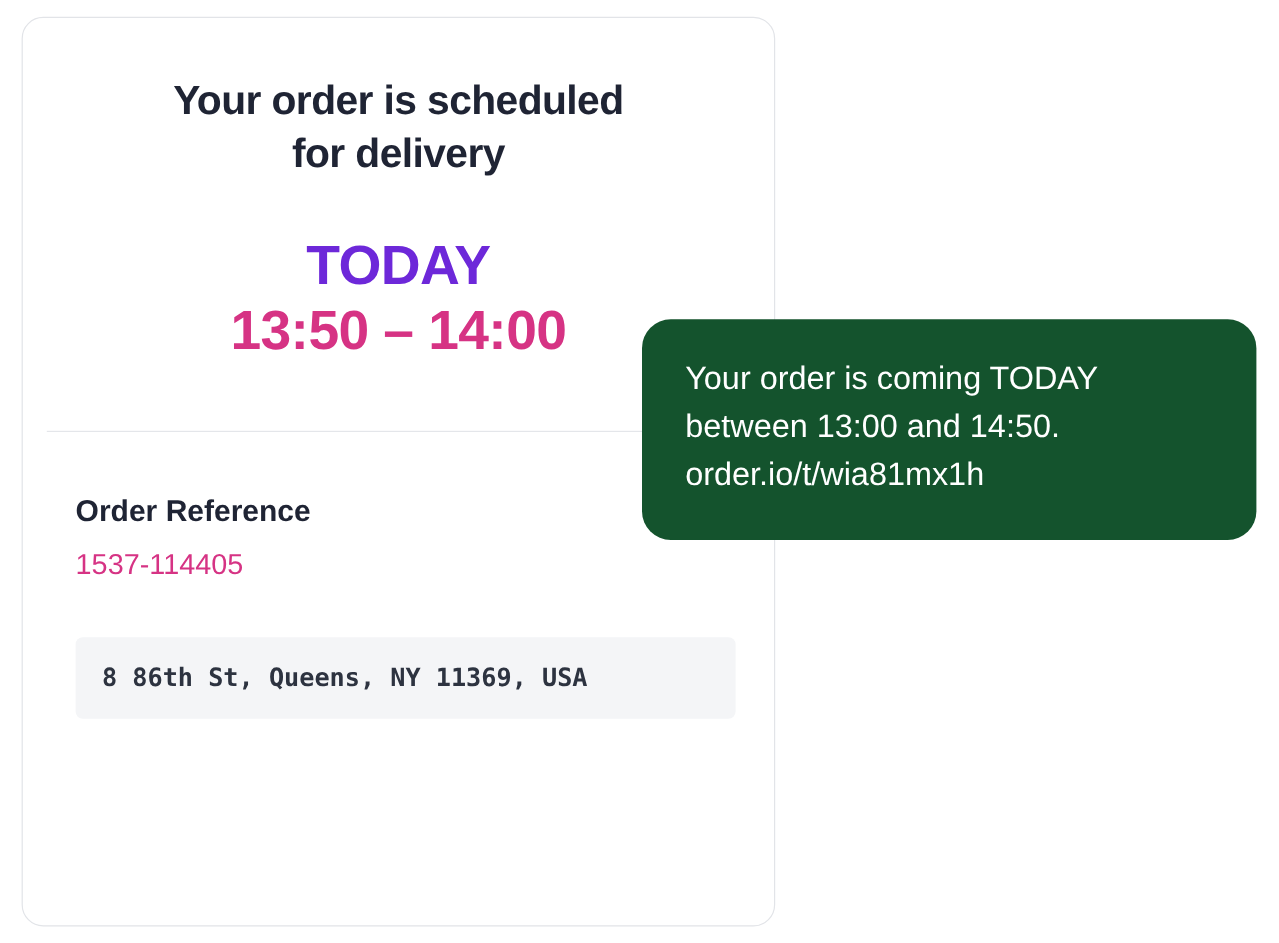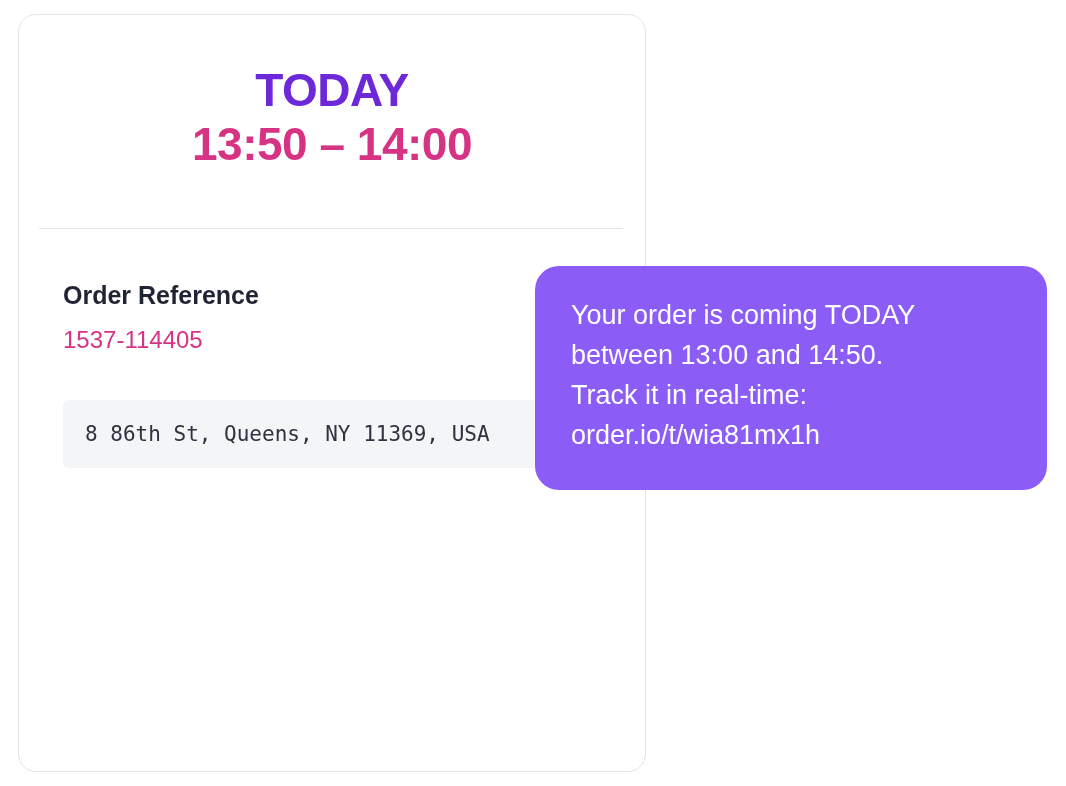--- a/index.html
+++ b/index.html
@@ -76,55 +76,59 @@
       border-radius: 6px;
       padding: 22px 22px;
       margin-left: 14px;
       margin-right: -20px;
     }
     .addr-text {
       font-family: ui-monospace, SFMono-Regular, "SF Mono", Menlo, Consolas, monospace;
       font-size: 21px;
       color: #2d3340;
       white-space: nowrap;
+      font-weight: bold;
     }
     .bubble {
       position: absolute;
       left: 535px;
       top: 266px;
       width: 512px;
-      background: #8b5cf6;
+      background: #14532d;
       border-radius: 24px;
       padding: 30px 36px 34px 36px;
     }
     .bubble-text {
       font-size: 27px;
       color: #ffffff;
       line-height: 1.48;
       font-weight: 400;
     }
   </style>
 </head>
 <body>
 
 <div class="card">
+  <div class="card-header">
+    <div class="heading">Your order is scheduled</div>
+    <div class="heading">for delivery</div>
+  </div>
 
   <div class="time-block">
     <div class="day">TODAY</div>
     <div class="window">13:50 – 14:00</div>
   </div>
 
   <div class="divider"></div>
 
   <div class="section-label">Order Reference</div>
   <div class="order-ref">1537-114405</div>
 
   <div class="addr-box">
     <div class="addr-text">8 86th St, Queens, NY 11369, USA</div>
   </div>
 </div>
 
 <div class="bubble">
   <div class="bubble-text">Your order is coming TODAY</div>
   <div class="bubble-text">between 13:00 and 14:50.</div>
-  <div class="bubble-text">Track it in real-time:</div>
   <div class="bubble-text">order.io/t/wia81mx1h</div>
 </div>
 
 </body></html>

